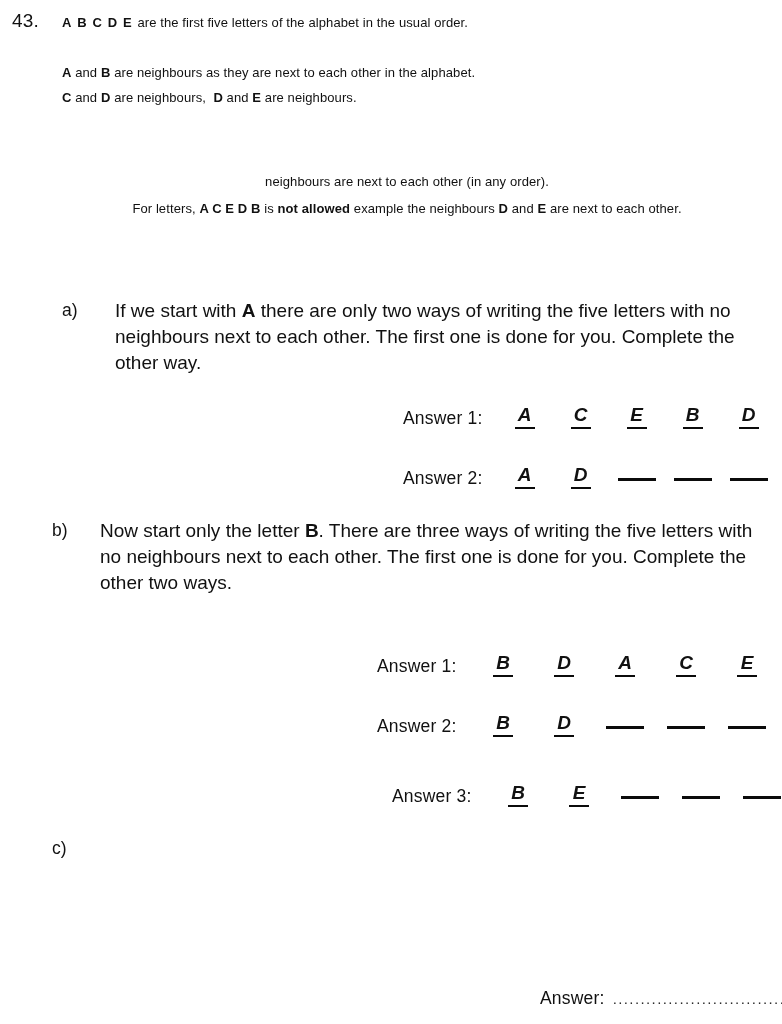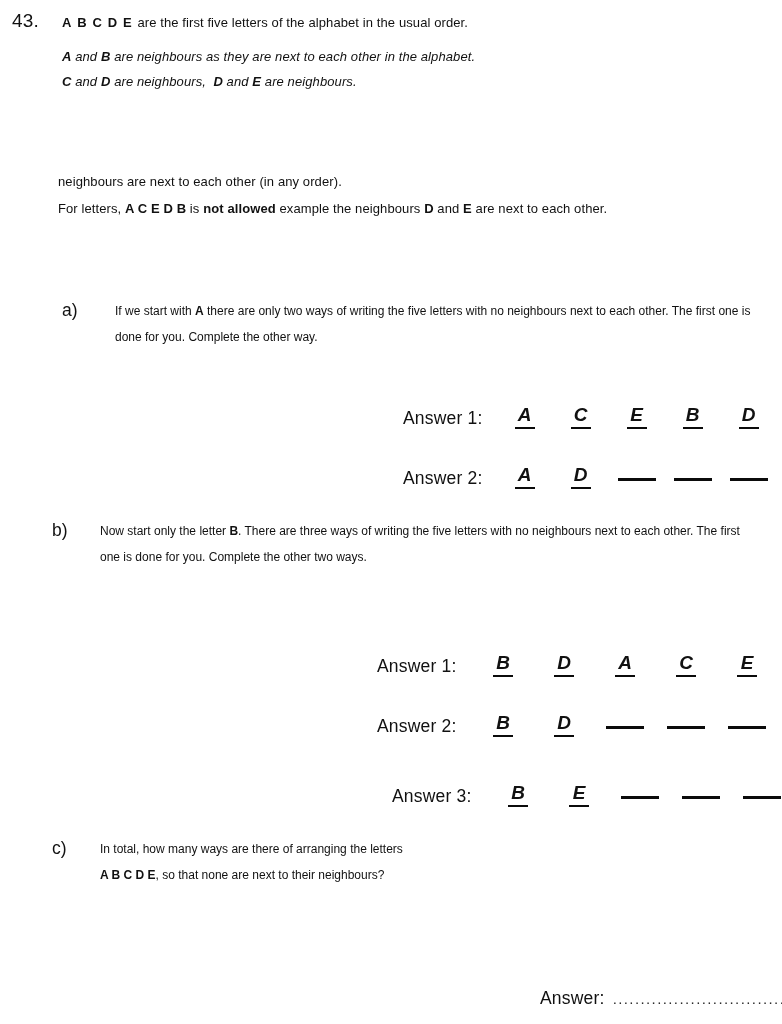--- a/index.html
+++ b/index.html
@@ -43,47 +43,46 @@
   }
 
   .intro {
     left: 62px;
     top: 10px;
     width: 694px;
   }
 
   .neighbours {
     left: 62px;
-    top: 44px;
+    top: 60px;
     width: 694px;
-    font-style: italic;
   }
 
   .rules {
     left: 58px;
     top: 168px;
     width: 698px;
     text-align: justify;
     line-height: 27px;
   }
-  .rules .lastline { text-align: left; }
+  .rules .lastline { text-align: center; }
 
   b, .bold { font-weight: 700; }
 
   .sp-letters b { margin-right: 2px; }
 
   
   .part-label {
     position: absolute;
     font-size: 17.5px;
     line-height: 25px;
   }
   .part-body {
     position: absolute;
-    font-size: 12px;
+    font-size: 19px;
     line-height: 26px;
   }
 
   .part-a-label { left: 62px; top: 298px; }
   .part-a-body  { left: 115px; top: 298px; width: 641px; }
 
   .part-b-label { left: 52px; top: 518px; }
   .part-b-body  { left: 100px; top: 518px; width: 656px; }
 
   .part-c-label { left: 52px; top: 836px; }
@@ -231,20 +230,19 @@
     <span class="answer-slots">
       <span class="slot"><span class="glyph">B</span></span>
       <span class="slot"><span class="glyph">E</span></span>
       <span class="slot empty"><span class="glyph"></span></span>
       <span class="slot empty"><span class="glyph"></span></span>
       <span class="slot empty"><span class="glyph"></span></span>
     </span>
   </div>
 
   <div class="part-label part-c-label">c)</div>
-  <div class="part-body part-c-body"><span>In total, how many ways are there of arranging the letters</span><br><b>A B C D E</b><span>, so that none are next to their neighbours?</span></div>
 
   <div class="footer-answer">
     <span class="answer-label">Answer:</span>
     <span class="footer-dots">................................</span>
   </div>
 
 </div>
 
 </body></html>

